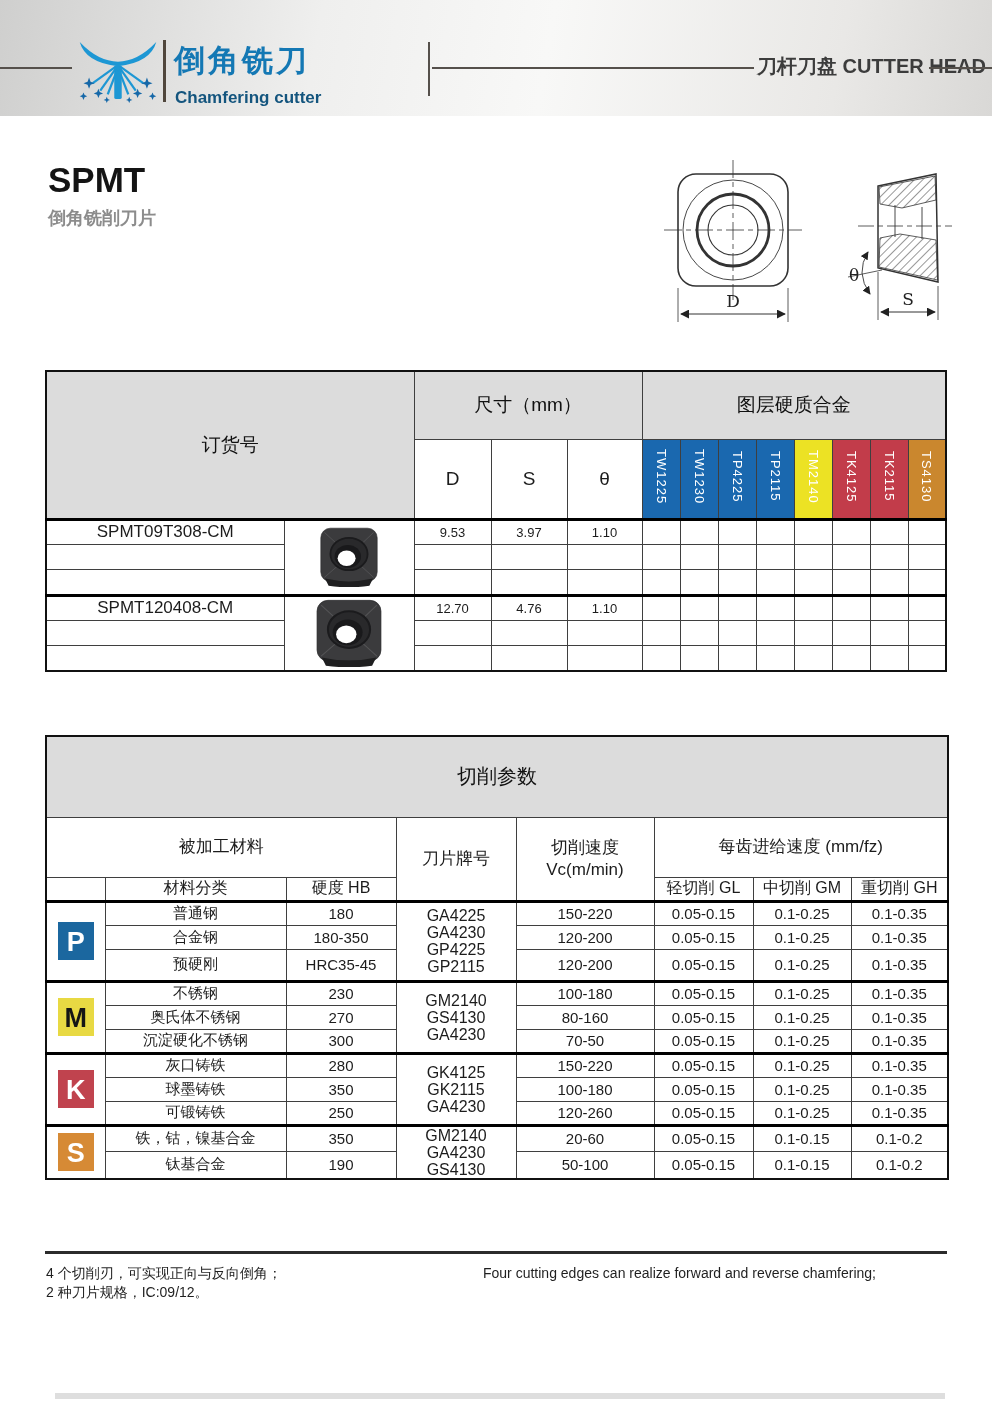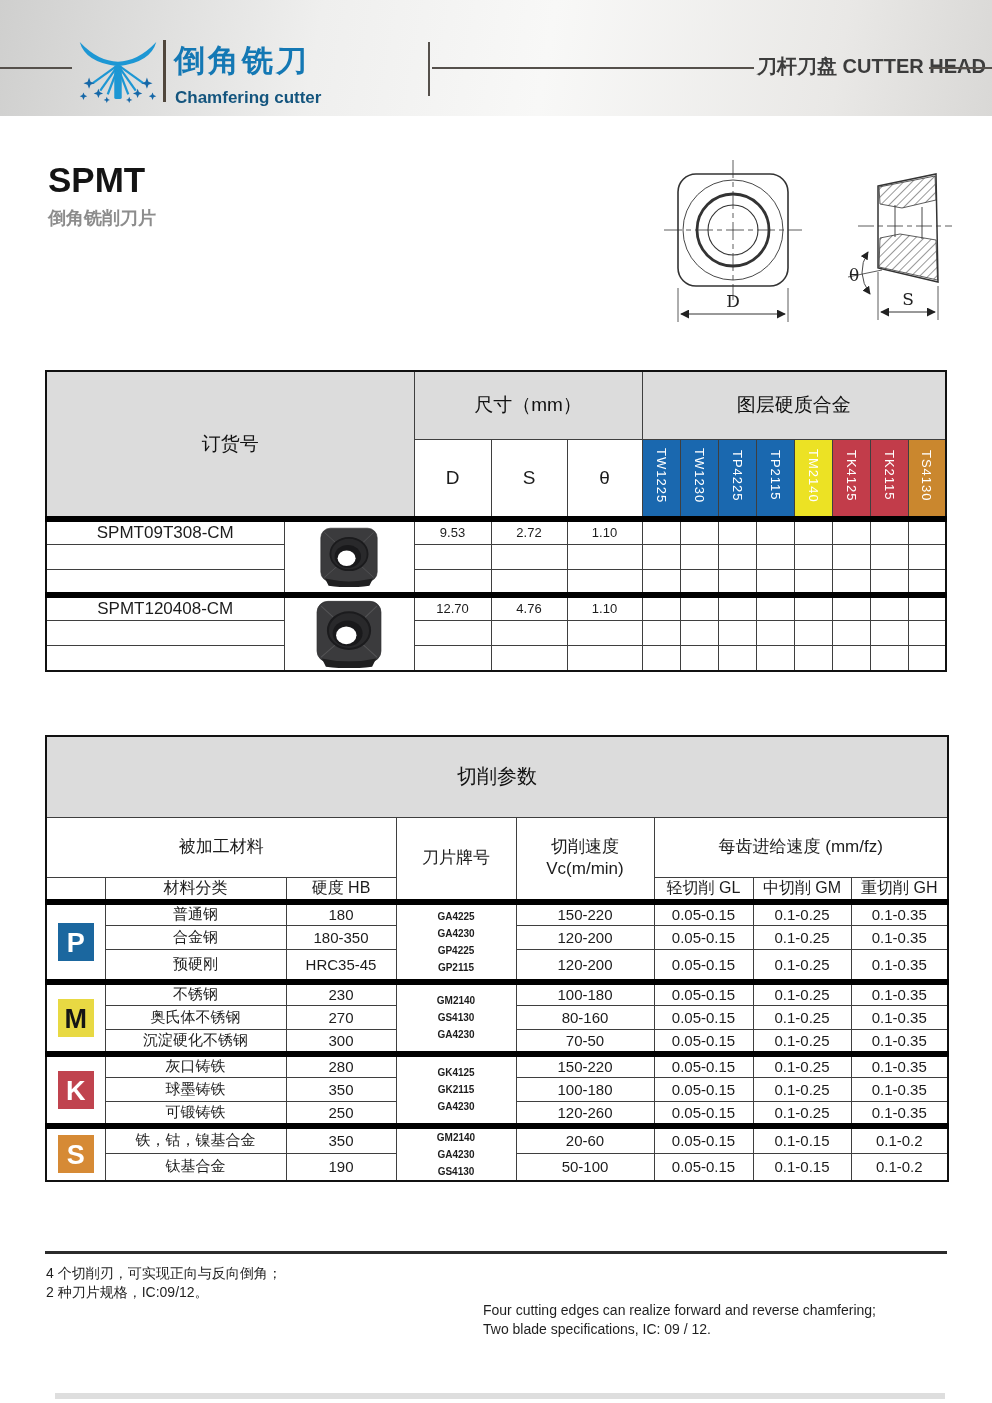--- a/index.html
+++ b/index.html
@@ -30,45 +30,45 @@
   .diag-side{left:840px;top:160px;width:120px;height:170px;}
   .diag line,.diag path.o,.diag rect,.diag circle{stroke:#333;fill:none;}
   .dim-text{font-family:"DejaVu Serif","Liberation Serif",serif;font-size:17px;fill:#222;}
 
   
   table{border-collapse:collapse;table-layout:fixed;position:absolute;background:#fff;}
   .t1,.t2{left:45px;width:902px;border:2px solid #111;}
   .t1{top:370px;}
   .t2{top:735px;}
   .t1 td,.t2 td{border:1px solid #3f3f3f;padding:0;text-align:center;vertical-align:middle;overflow:hidden;}
-  tr.thick td{border-top:6px solid #000000;margin-top:48px;}
+  tr.thick td{border-top:3px solid #000000;margin-top:48px;}
   .gray{background:#dcdcdc;}
   .t1 .hdr{font-size:19px;color:#111;}
   .t1 .dim{font-size:19px;}
   .t1 .name{font-size:17px;}
   .t1 .num{font-size:13px;}
   .grade{padding:0;}
   .vtext{display:inline-block;writing-mode:vertical-rl;text-orientation:mixed;color:#fff;
          font-size:13px;letter-spacing:1px;max-height:78px;line-height:1;}
   .g-blue{background:#1a68af}.g-yellow{background:#ece224}.g-red{background:#c23c4a}.g-orange{background:#ca872e}
   .insert-img{display:block;margin:0 auto;}
 
   .t2 .title{font-size:20px;color:#111;}
   .t2 .hdr{font-size:17px;line-height:22px;}
   .t2 .sub{font-size:16px;}
   .t2 .cell{font-size:15px;}
-  .t2 .brand div{font-size:10px;line-height:17px;font-weight:bold;}
+  .t2 .brand div{font-size:16px;line-height:17px;}
   .badge{display:inline-block;width:36px;height:38px;line-height:40px;font-size:27px;font-weight:bold;text-align:center;}
   .badge-p{background:#1b679f;color:#fff}.badge-m{background:#e8d943;color:#151515}
   .badge-k{background:#c0434e;color:#fff}.badge-s{background:#d68a35;color:#fff}
 
   
   .footer-rule{position:absolute;left:45px;top:1251px;width:902px;height:3px;background:#2b2b2b;}
   .notes-cn{position:absolute;left:46px;top:1264px;font-size:14px;line-height:19px;color:#1f1f1f;}
-  .notes-en{position:absolute;left:483px;top:1264px;font-size:14px;line-height:19px;color:#1f1f1f;margin-top:37px;}
+  .notes-en{position:absolute;left:483px;top:1264px;font-size:14px;line-height:19px;color:#1f1f1f;}
   .bottom-bar{position:absolute;left:55px;top:1393px;width:890px;height:6px;background:#dedede;}
 </style>
 </head>
 <body>
 
 <div class="page">
 
   <div class="top-band">
     <div class="rule rule-left"></div>
     <svg class="logo" viewBox="0 0 90 78">
@@ -189,21 +189,21 @@
         <svg class="insert-img" width="60" height="60" viewBox="0 0 100 100">
           <rect x="3" y="2" width="94" height="89" rx="16" fill="#3b3b3d" stroke="#28282a"></rect>
           <path d="M10,86 Q50,95 90,86 L84,98 Q50,103 16,98 Z" fill="#1f1f20"></path>
           <path d="M9,9 L32,30 M91,9 L69,30 M9,84 L32,64 M91,84 L69,64" stroke="#545456" stroke-width="1.5" fill="none"></path>
           <ellipse cx="50" cy="45" rx="31" ry="27" fill="#29292b" stroke="#1b1b1d" stroke-width="3"></ellipse>
           <ellipse cx="48" cy="49" rx="22" ry="19" fill="#19191b"></ellipse>
           <ellipse cx="46" cy="52" rx="15" ry="13" fill="#ffffff"></ellipse>
         </svg>
       </td>
       <td class="num">9.53</td>
-      <td class="num">2.72</td>
+      <td class="num">3.97</td>
       <td class="num">1.10</td>
       <td></td>
           <td></td>
           <td></td>
           <td></td>
           <td></td>
           <td></td>
           <td></td>
           <td></td>
     </tr>
@@ -443,17 +443,16 @@
   </tbody>
     </table>
 
   <div class="footer-rule"></div>
   <div class="notes-cn">
     <div>4 个切削刃，可实现正向与反向倒角；</div>
     <div>2 种刀片规格，IC:09/12。</div>
   </div>
   <div class="notes-en">
     <div>Four cutting edges can realize forward and reverse chamfering;</div>
-    <div>Two blade specifications, IC: 09 / 12.</div>
   </div>
   <div class="bottom-bar"></div>
 
 </div>
 
 </body></html>

